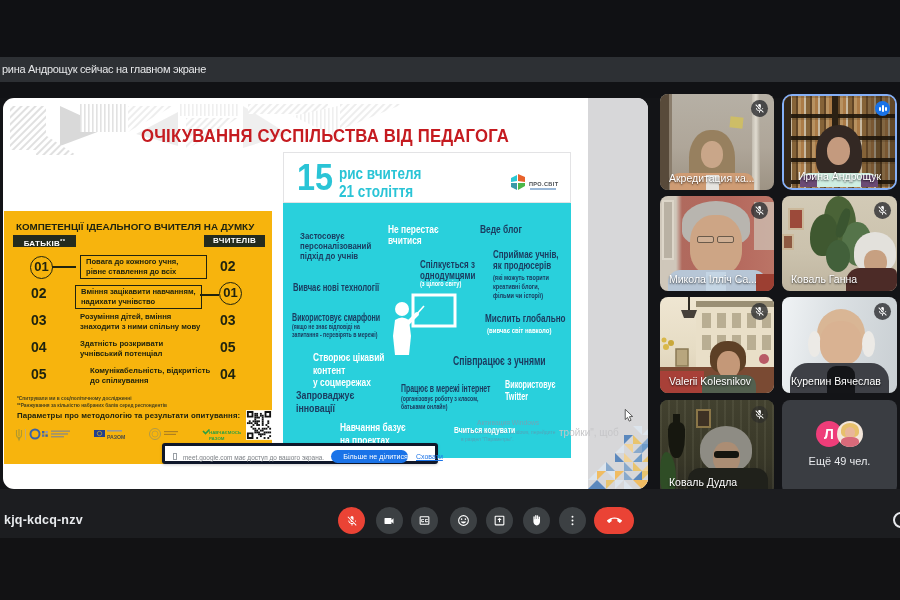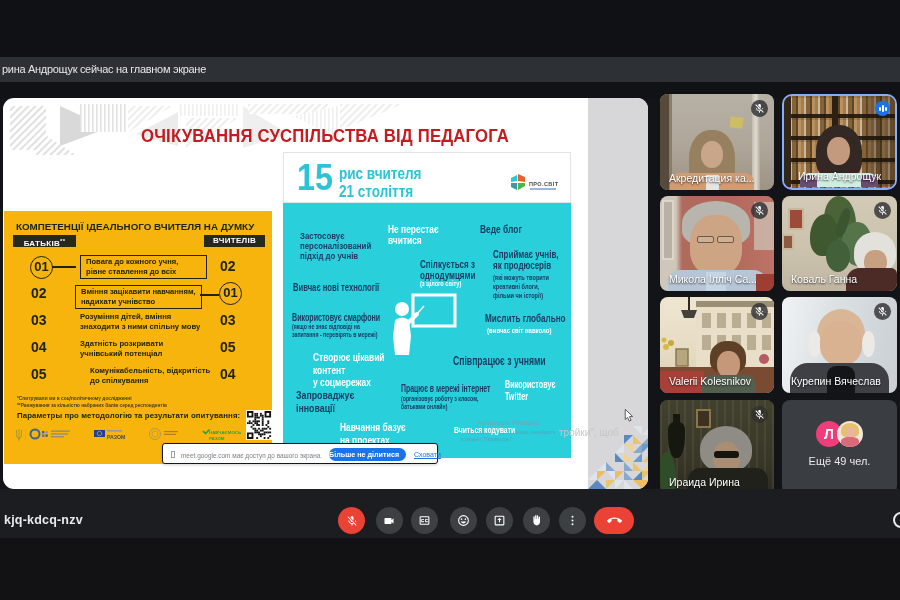--- a/index.html
+++ b/index.html
@@ -287,24 +287,24 @@
           <polygon points="54,54 54,63 45,54" fill="#f0bc62"></polygon>
           <polygon points="54,54 63,54 54,63" fill="#f0bc62"></polygon>
         </svg>
     </div>
     <div class="abs" style="left:556px;top:329px;font-size:10px;color:#c6c6c8;white-space:nowrap;">тройки", щоб</div>
 
     <svg class="abs" style="left:621px;top:311px;" width="11" height="14" viewBox="0 0 14 18">
       <path d="M1.5 0.5 L1.5 13.5 L4.5 10.8 L6.6 15.6 L9 14.5 L6.9 9.9 L11 9.6 Z" fill="#ffffff" stroke="#333" stroke-width="1"></path>
     </svg>
 
-    <div class="abs" style="left:159px;top:345px;width:276px;height:21px;background:#fff;border:1px solid #0f172a;border-radius:3px;box-shadow:0 1px 3px rgba(0,0,0,.18);padding-left:24px;">
+    <div class="abs" style="left:159px;top:345px;width:276px;height:21px;background:#fff;border:3px solid #0f172a;border-radius:3px;box-shadow:0 1px 3px rgba(0,0,0,.18);padding-left:24px;">
       <div class="abs" style="left:8px;top:7px;width:4px;height:7px;border:1px solid #9aa0a6;"></div>
       <div class="abs cx" style="left:18px;top:6.5px;font-size:7.5px;color:#7d8186;transform:scaleX(.86);">meet.google.com має доступ до вашого экрана.</div>
-      <div class="abs" style="left:166px;top:4px;width:77px;height:13px;background:#1a73e8;border-radius:7px;color:#fff;font-size:7.2px;font-weight:bold;text-align:left;line-height:13px;">Більше не ділитися</div>
+      <div class="abs" style="left:166px;top:4px;width:77px;height:13px;background:#1a73e8;border-radius:7px;color:#fff;font-size:7.2px;font-weight:normal;text-align:right;line-height:13px;">Більше не ділитися</div>
       <div class="abs" style="left:251px;top:7px;font-size:7px;color:#1a73e8;text-decoration:underline;">Сховати</div>
     </div>
   </div>
 
   <div class="tile" id="t1" style="left:660px;top:94px;">
     <div class="abs" style="inset:0;background:linear-gradient(180deg,#b6b0a5 0%,#afa699 55%,#9d9384 100%);"></div>
     <div class="abs" style="left:0;top:0;width:9px;height:96px;background:#584a3a;"></div>
     <div class="abs" style="left:9px;top:0;width:3px;height:96px;background:#8a7d6c;"></div>
     <div class="abs" style="left:70px;top:23px;width:13px;height:11px;background:#cdbd67;transform:rotate(6deg);"></div>
     <div class="abs" style="left:92px;top:0;width:8px;height:96px;background:linear-gradient(90deg,#c3bdb1,#e0dbd0 50%,#b1aa9d);"></div>
@@ -435,21 +435,21 @@
     <div class="abs" style="left:0px;top:52px;width:16px;height:42px;background:#2f4d26;border-radius:40% 60% 30% 40%;"></div>
     <div class="abs" style="left:40px;top:26px;width:52px;height:46px;background:#8e8c84;border-radius:50% 50% 42% 42%;"></div>
     <div class="abs" style="left:53px;top:42px;width:27px;height:31px;background:#ab8d74;border-radius:46%;"></div>
     <div class="abs" style="left:54px;top:51px;width:25px;height:7px;background:#15150f;border-radius:3px;"></div>
     <div class="abs" style="left:28px;top:68px;width:80px;height:26px;background:#20211b;border-radius:12px 12px 0 0;"></div>
     <div class="micoff" style="background:rgba(35,36,40,.45);">
         <svg width="11" height="11" viewBox="0 0 24 24" fill="#fff">
           <path d="M15 11.2V5a3 3 0 0 0-6 0v.4l6 5.8zM18.3 11c0 .6-.1 1.2-.3 1.8l1.3 1.3c.4-.9.7-2 .7-3.1h-1.7zM4.4 2.8 3 4.2l6 6v.8a3 3 0 0 0 3 3c.4 0 .8-.1 1.2-.2l1.7 1.7c-.9.4-1.9.7-2.9.7-3 0-5.7-2.3-5.7-5.2H4.6c0 3.8 2.8 6.5 6.4 7v3h2v-3c.9-.1 1.8-.4 2.6-.9l4.2 4.2 1.4-1.4L4.4 2.8z"></path>
         </svg>
       </div>
-    <div class="name">Ираида Ирина</div>
+    <div class="name">Коваль Дудла</div>
   </div>
   <div class="tile" id="t8" style="left:782px;top:400px;width:115px;height:94px;background:#3a3d42;">
     <div class="abs" style="left:34px;top:21px;width:26px;height:26px;border-radius:50%;background:#ee3d79;color:#fff;font-size:14px;font-weight:bold;text-align:center;line-height:26px;">Л</div>
     <div class="abs" style="left:55px;top:21px;width:26px;height:26px;border-radius:50%;background:#f3e6da;overflow:hidden;">
       <div class="abs" style="left:4px;top:2px;width:18px;height:14px;background:#e7c06c;border-radius:50% 50% 30% 30%;"></div>
       <div class="abs" style="left:8px;top:6px;width:10px;height:11px;background:#e9b69a;border-radius:48%;"></div>
       <div class="abs" style="left:4px;top:16px;width:18px;height:10px;background:#d86a7a;border-radius:40% 40% 0 0;"></div>
     </div>
     <div class="abs" style="left:0;right:0;top:55px;text-align:center;color:#e8eaed;font-size:11px;">Ещё 49 чел.</div>
   </div>

